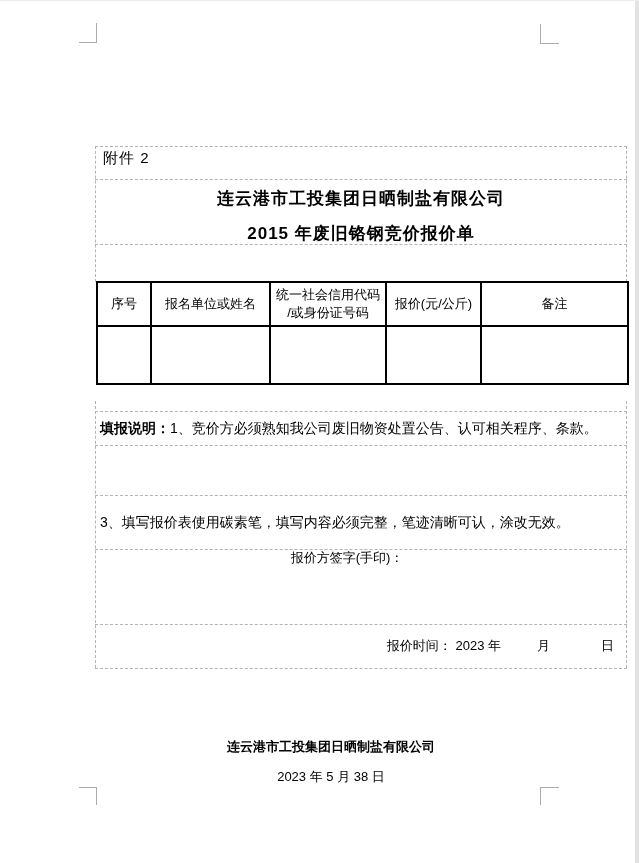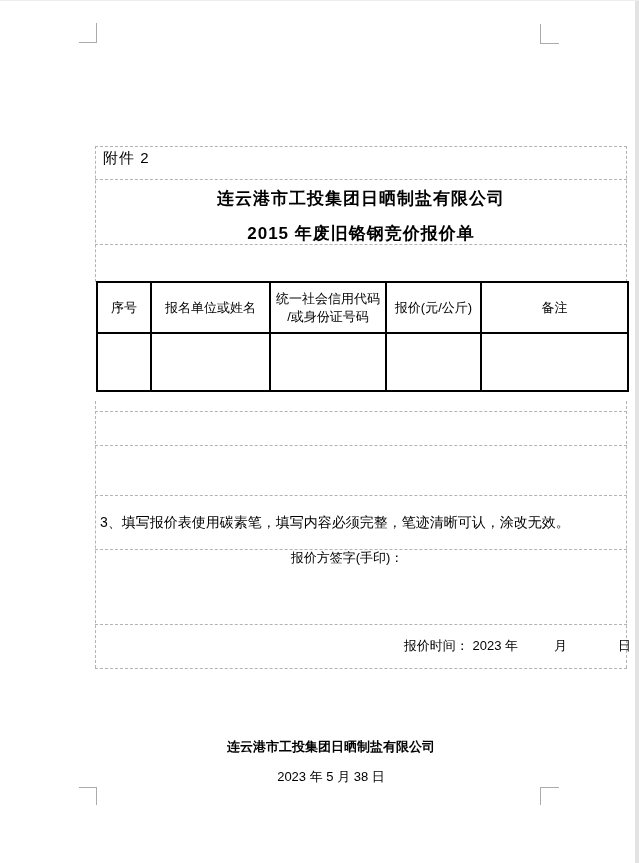--- a/index.html
+++ b/index.html
@@ -32,41 +32,41 @@
   .title2 { top:221px; }
   
   table.quote {
     position:absolute; left:96px; top:280px; width:531px;
     border-collapse:collapse; table-layout:fixed;
   }
   table.quote th, table.quote td {
     border:2px solid #000; font-weight:normal; font-size:13px;
     text-align:center; vertical-align:middle; line-height:18px; padding:2px;
   }
-  table.quote tr.hdr  { height:51px; }
+  table.quote tr.hdr  { height:44px; }
   table.quote tr.body { height:58px; }
   .c1{width:54px;} .c2{width:119px;} .c3{width:116px;} .c4{width:95px;} .c5{width:147px;}
   .th-line { display:block; }
   
   .para {
     position:absolute; left:95px; width:532px;
     font-size:14px; line-height:17px; display:flex; align-items:center;
     padding-left:5px;
   }
   .p1 { top:410px; height:34px; }
   .p2 { top:444px; height:50px; }
   .p3 { top:494px; height:54px; }
   .para .lbl { font-weight:bold; }
   .sig {
     position:absolute; left:95px; top:548px; width:532px; height:75px;
     display:flex; align-items:flex-start; justify-content:center;
     font-size:13px; padding-right:28px;
   }
   .time {
-    position:absolute; left:108px; top:623px; width:532px; height:44px;
+    position:absolute; left:91px; top:623px; width:532px; height:44px;
     display:flex; align-items:center; justify-content:flex-end;
     font-size:13px; padding-right:9px;
   }
   .time .seg-month { margin-left:36px; }
   .time .seg-day   { margin-left:51px; }
   
   .footer-company {
     position:absolute; left:95px; top:737px; width:472px; text-align:center;
     font-size:13px; font-weight:bold;
   }
@@ -128,20 +128,25 @@
     <tr class="body">
       <td></td>
       <td></td>
       <td></td>
       <td></td>
       <td></td>
     </tr>
   </tbody>
     </table>
 
+  <div class="para p1">
+    <span>
+      <span class="lbl">填报说明：</span><span>1、竞价方必须熟知我公司废旧物资处置公告、认可相关程序、条款。</span>
+    </span>
+  </div>
   <div class="para p3">
     <span>3、填写报价表使用碳素笔，填写内容必须完整，笔迹清晰可认，涂改无效。</span>
   </div>
 
   <div class="sig">
     <span>报价方签字(手印)：</span>
   </div>
 
   <div class="time">
     <span>报价时间：  2023 年</span>

